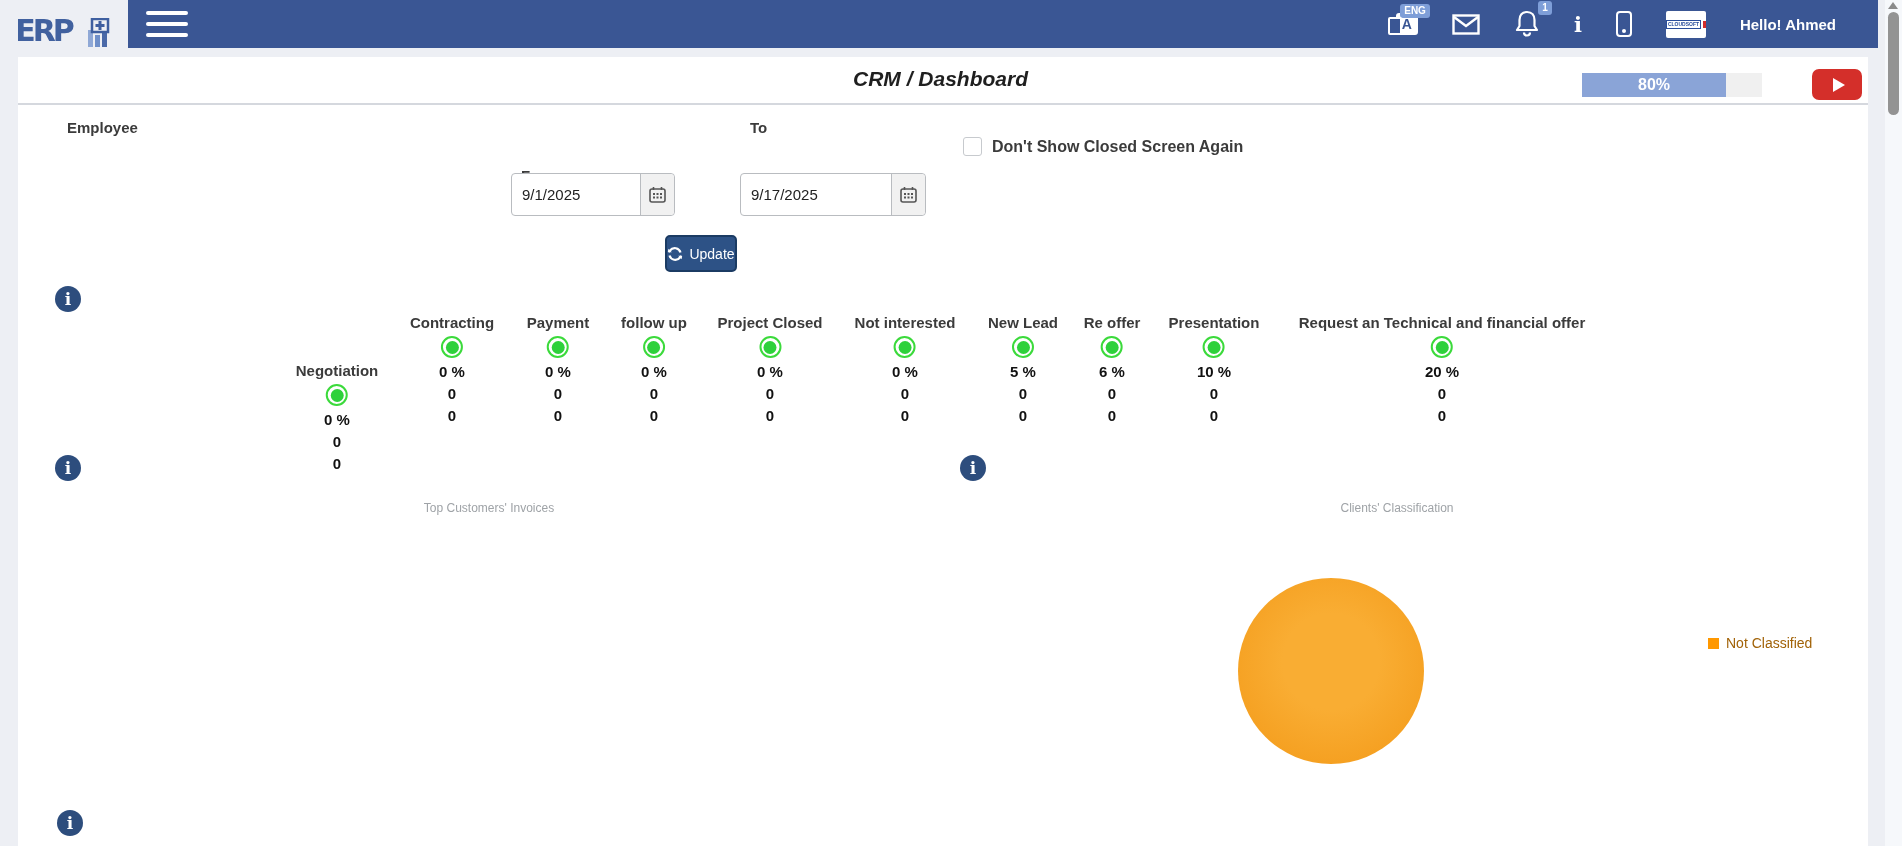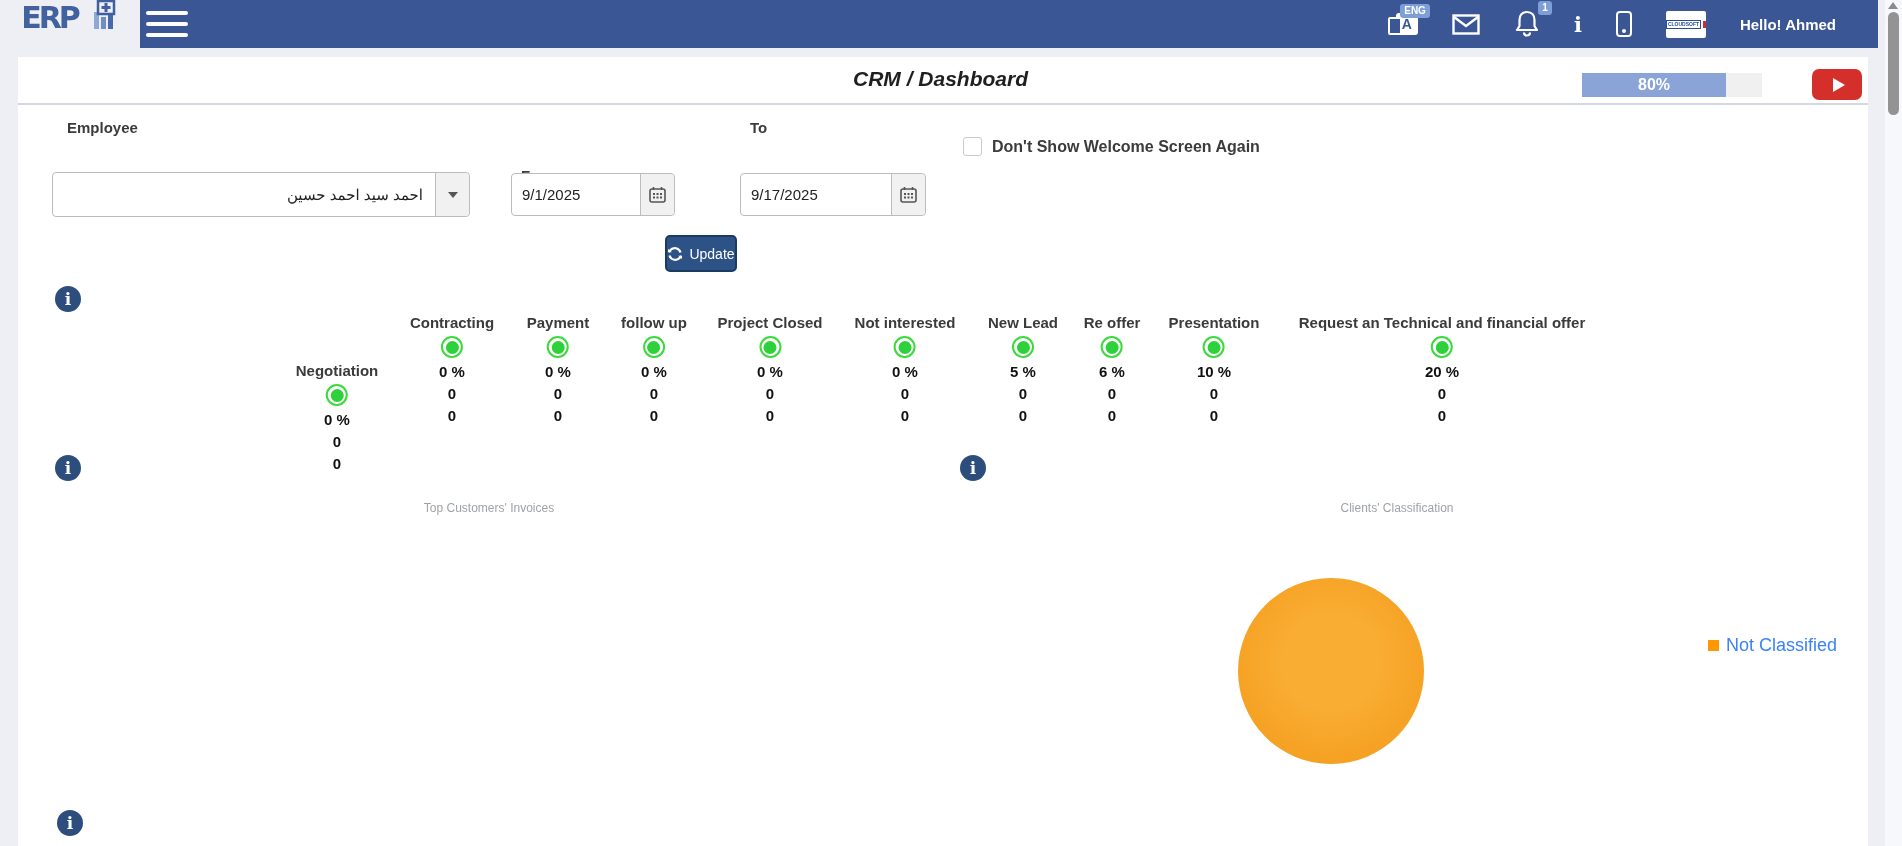--- a/index.html
+++ b/index.html
@@ -3,21 +3,21 @@
 <meta charset="utf-8">
 <style>
   * { margin:0; padding:0; box-sizing:border-box; }
   html,body { width:1902px; height:846px; overflow:hidden; }
   body { font-family:"Liberation Sans", sans-serif; background:#edeff4; position:relative; }
 
   .page { position:absolute; inset:0; }
 
   
   .topbar { position:absolute; left:0; top:0; width:1878px; height:48px; background:#3a5694; }
-  .logo-box { position:absolute; left:0; top:0; width:140px; height:48px; background:#edeff4; display:flex; align-items:flex-start; justify-content:center; gap:12px; }
+  .logo-box { position:absolute; left:0; top:0; width:128px; height:48px; background:#edeff4; display:flex; align-items:flex-end; justify-content:center; gap:12px; }
   .logo-text { font-size:30px; font-weight:bold; color:#41619f; letter-spacing:-3px; font-family:"DejaVu Sans", sans-serif; }
   .logo-glyph { display:inline-block; margin-left:3px; }
   .hamburger { position:absolute; left:146px; top:11px; width:42px; height:26px; cursor:pointer; display:flex; flex-direction:column; justify-content:space-between; }
   .hamburger span { display:block; height:4px; border-radius:2px; background:#ffffff; }
 
   .hdr-right { position:absolute; right:42px; top:0; height:48px; display:flex; align-items:center; gap:34px; }
   .hdr-icon { position:relative; color:#fff; display:flex; align-items:center; justify-content:center; }
   .badge { position:absolute; top:-9px; right:-12px; background:#7e9ed8; color:#fff; font-size:10px; font-weight:bold; padding:1px 4px; border-radius:3px; line-height:12px; }
   .translate-core { width:22px; height:22px; border:2px solid #fff; border-radius:3px; color:#3a5694; background:#fff; font-weight:bold; font-size:14px; display:flex; align-items:center; justify-content:center; }
   .translate-back { position:absolute; left:-8px; top:4px; width:14px; height:18px; border:2px solid #fff; border-radius:2px; background:#3a5694; }
@@ -71,21 +71,21 @@
   .status-label { font-size:15px; font-weight:bold; color:#3b3b3b; white-space:nowrap; }
   .status-dot { width:22px; height:22px; border:2px solid #3bda3b; border-radius:50%; display:flex; align-items:center; justify-content:center; background:#fff; }
   .status-dot i { width:13px; height:13px; border-radius:50%; background:#2ed13b; }
   .status-num { font-size:15px; font-weight:bold; color:#111; }
 
   
   .chart-title { position:absolute; transform:translateX(-50%); font-size:12px; color:#9fa3a7; white-space:nowrap; }
   .pie { position:absolute; left:1220px; top:521px; width:186px; height:186px; border-radius:50%; background:radial-gradient(circle at 50% 45%, #f9ad33 35%, #f5a021 75%, #ef9811 100%); }
   .legend-row { position:absolute; left:1690px; top:578px; display:flex; align-items:center; gap:7px; }
   .legend-swatch { width:11px; height:11px; background:#ff9800; }
-  .legend-label { font-size:18px; color:#3b82f6; white-space:nowrap; }
+  .legend-label { font-size:14px; color:#a16207; white-space:nowrap; }
 </style>
 </head>
 <body>
 
 <div class="page">
 
   <div class="topbar">
     <div class="hdr-right">
       <div class="hdr-icon">
         <span class="badge">ENG</span>
@@ -146,26 +146,20 @@
         <div class="progress-fill" style="width:80%;">
           <span class="progress-label">80%</span>
         </div>
       </div>
       <button class="play-btn">
         <span class="play-tri"></span>
       </button>
     </div>
 
     <span class="field-label" style="left:49px; top:62px;">Employee</span>
-    <div class="select-box">
-      <span class="select-value" dir="rtl">احمد سيد احمد حسين</span>
-      <span class="select-arrow">
-        <span class="caret-down"></span>
-      </span>
-    </div>
 
     <span class="field-label" style="left:503px; top:62px;margin-top:48px;">From</span>
     <div class="date-box" style="left:493px; width:164px;">
       <input class="date-input" type="text" value="9/1/2025" style="">
       <span class="cal-btn">
         <svg width="17" height="17" viewBox="0 0 17 17">
           <rect x="1" y="3" width="15" height="13" rx="2" fill="none" stroke="#555" stroke-width="1.6"></rect>
           <path d="M4.5 1 L4.5 4 M12.5 1 L12.5 4" stroke="#555" stroke-width="1.6"></path>
           <g fill="#555">
               <rect x="4" y="7" width="2" height="2"></rect>
@@ -193,21 +187,21 @@
               <rect x="4" y="10.5" width="2" height="2"></rect>
               <rect x="7.5" y="10.5" width="2" height="2"></rect>
               <rect x="11" y="10.5" width="2" height="2"></rect>
             </g>
         </svg>
       </span>
     </div>
 
     <div class="welcome-row">
       <input type="checkbox" class="chk" style="">
-      <span class="welcome-label">Don't Show Welcome Screen Again</span>
+      <span class="welcome-label">Don't Show Closed Screen Again</span>
     </div>
 
     <button class="update-btn">
       <svg width="16" height="16" viewBox="0 0 16 16">
         <path d="M13.5 6.5 A6 6 0 0 0 3 4.5 L1.5 6" fill="none" stroke="#fff" stroke-width="2.2"></path>
         <path d="M1.5 2.5 L1.5 6 L5 6" fill="none" stroke="#fff" stroke-width="0"></path>
         <path d="M1.2 6.3 L4.8 6.3 L1.2 2.7 Z" fill="#fff"></path>
         <path d="M2.5 9.5 A6 6 0 0 0 13 11.5 L14.5 10" fill="none" stroke="#fff" stroke-width="2.2"></path>
         <path d="M14.8 9.7 L11.2 9.7 L14.8 13.3 Z" fill="#fff"></path>
       </svg>

